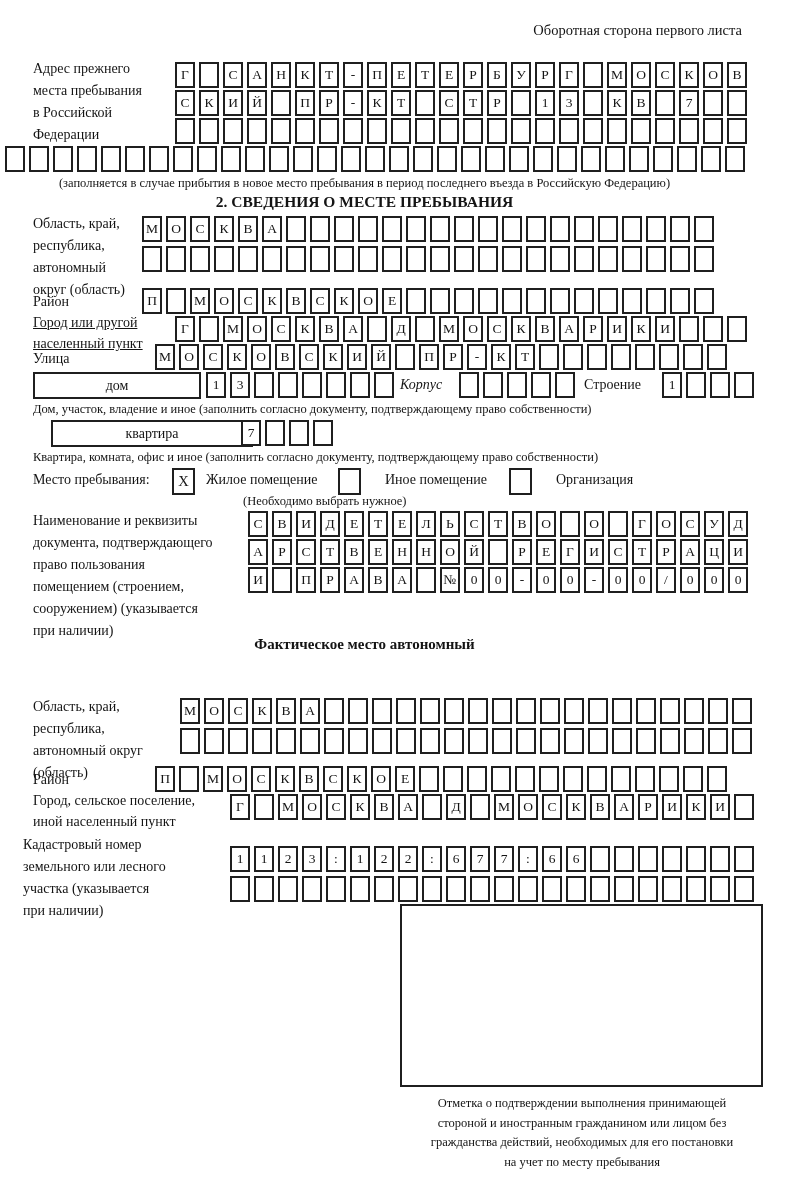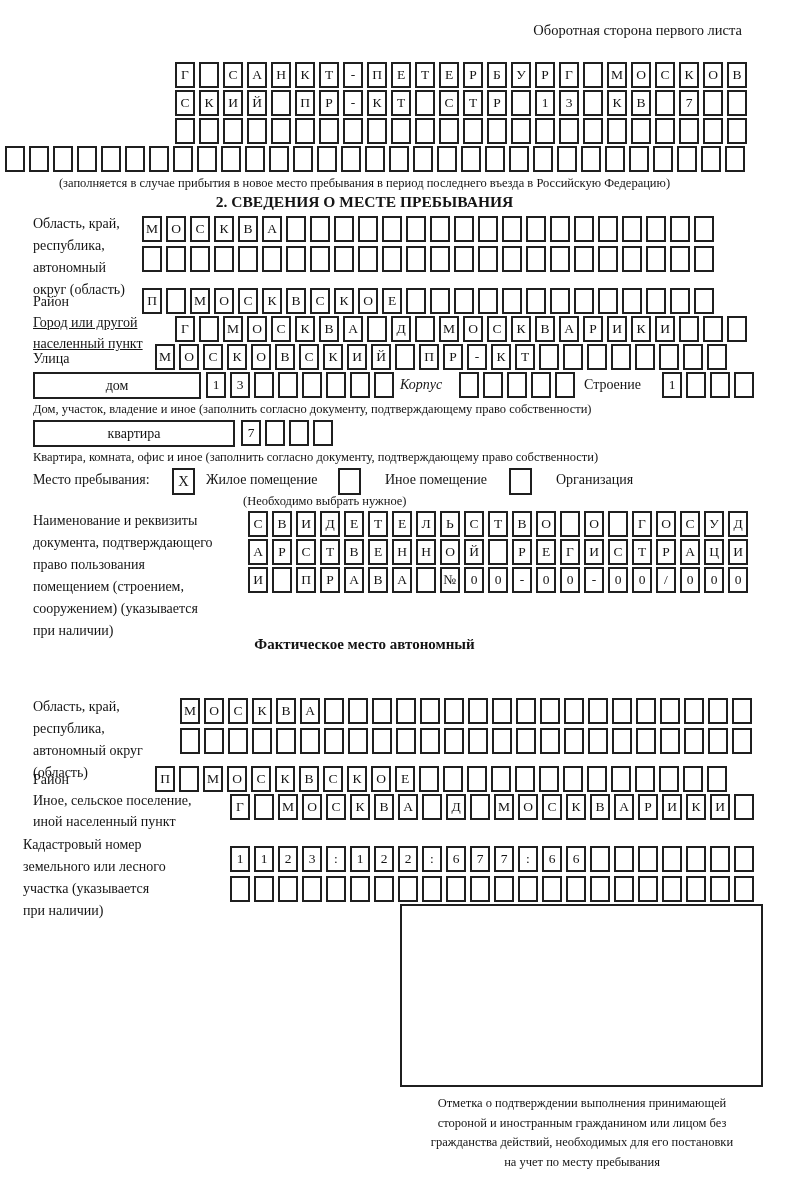--- a/index.html
+++ b/index.html
@@ -38,20 +38,24 @@
   }
   .subtitle{font-size:12.5px;line-height:20px;white-space:pre-line;}
 </style>
 </head>
 <body>
 
 <div class="page">
 
   <div class="corner">Оборотная сторона первого листа</div>
 
+  <div class="lbl" style="left:33px;top:58px;">Адрес прежнего
+места пребывания
+в Российской
+Федерации</div>
   <div class="boxrow" style="left:175px;top:62px;">
       <span class="cell">Г</span>
       <span class="cell"></span>
       <span class="cell">С</span>
       <span class="cell">А</span>
       <span class="cell">Н</span>
       <span class="cell">К</span>
       <span class="cell">Т</span>
       <span class="cell">-</span>
       <span class="cell">П</span>
@@ -323,21 +327,21 @@
     </div>
   <div class="inlinelbl" style="left:584px;top:377px;">Строение</div>
   <div class="boxrow" style="left:662px;top:372px;">
       <span class="cell">1</span>
       <span class="cell"></span>
       <span class="cell"></span>
       <span class="cell"></span>
     </div>
   <div class="note" style="left:33px;top:402px;">Дом, участок, владение и иное (заполнить согласно документу, подтверждающему право собственности)</div>
 
-  <div class="widebox" style="left:33px;top:420px;width:202px;">квартира</div>
+  <div class="widebox" style="left:51px;top:420px;width:202px;">квартира</div>
   <div class="boxrow" style="left:241px;top:420px;">
       <span class="cell">7</span>
       <span class="cell"></span>
       <span class="cell"></span>
       <span class="cell"></span>
     </div>
   <div class="note" style="left:33px;top:450px;">Квартира, комната, офис и иное (заполнить согласно документу, подтверждающему право собственности)</div>
 
   <div class="inlinelbl" style="left:33px;top:472px;">Место пребывания:</div>
   <div class="chk" style="left:172px;top:468px;">X</div>
@@ -504,21 +508,21 @@
       <span class="cell"></span>
       <span class="cell"></span>
       <span class="cell"></span>
       <span class="cell"></span>
       <span class="cell"></span>
       <span class="cell"></span>
       <span class="cell"></span>
       <span class="cell"></span>
     </div>
 
-  <div class="lbl lbl-tight" style="left:33px;top:790px;">Иное, сельское поселение,
+  <div class="lbl lbl-tight" style="left:33px;top:790px;">Город, сельское поселение,
 иной населенный пункт</div>
   <div class="boxrow" style="left:230px;top:794px;">
       <span class="cell">Г</span>
       <span class="cell"></span>
       <span class="cell">М</span>
       <span class="cell">О</span>
       <span class="cell">С</span>
       <span class="cell">К</span>
       <span class="cell">В</span>
       <span class="cell">А</span>

